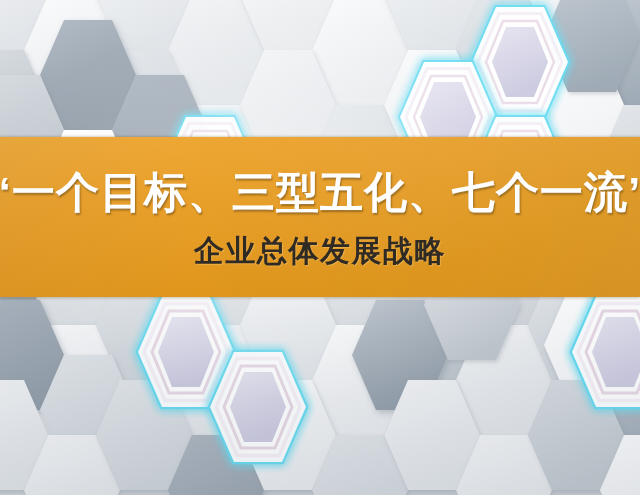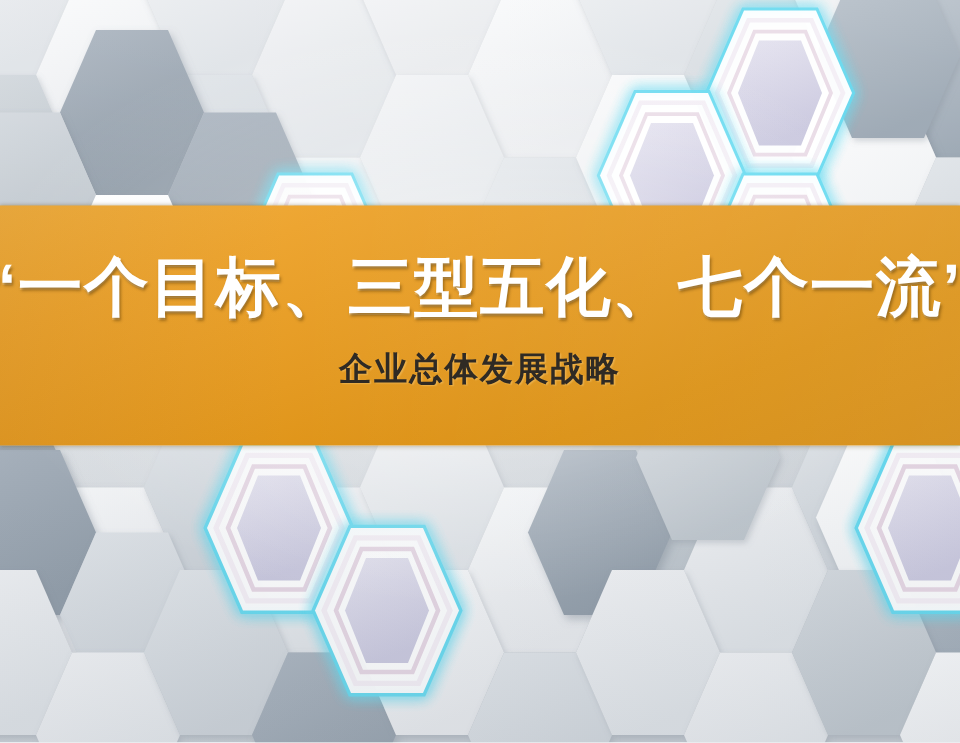--- a/index.html
+++ b/index.html
@@ -73,21 +73,21 @@
     text-shadow:
       1px 2px 2px rgba(70,45,0,0.45),
       0 1px 0 rgba(255,255,255,0.25);
   }
 
   #banner-subtitle {
     position: relative;
     z-index: 2;
     margin-top: 16px;
     color: #2f2a24;
-    font-size: 22px;
+    font-size: 30px;
     font-weight: bold;
     letter-spacing: 1.5px;
     white-space: nowrap;
     text-shadow: 1px 1px 1px rgba(255,220,150,0.35);
   }
 </style>
 </head>
 <body>
 
 <div id="slide">

